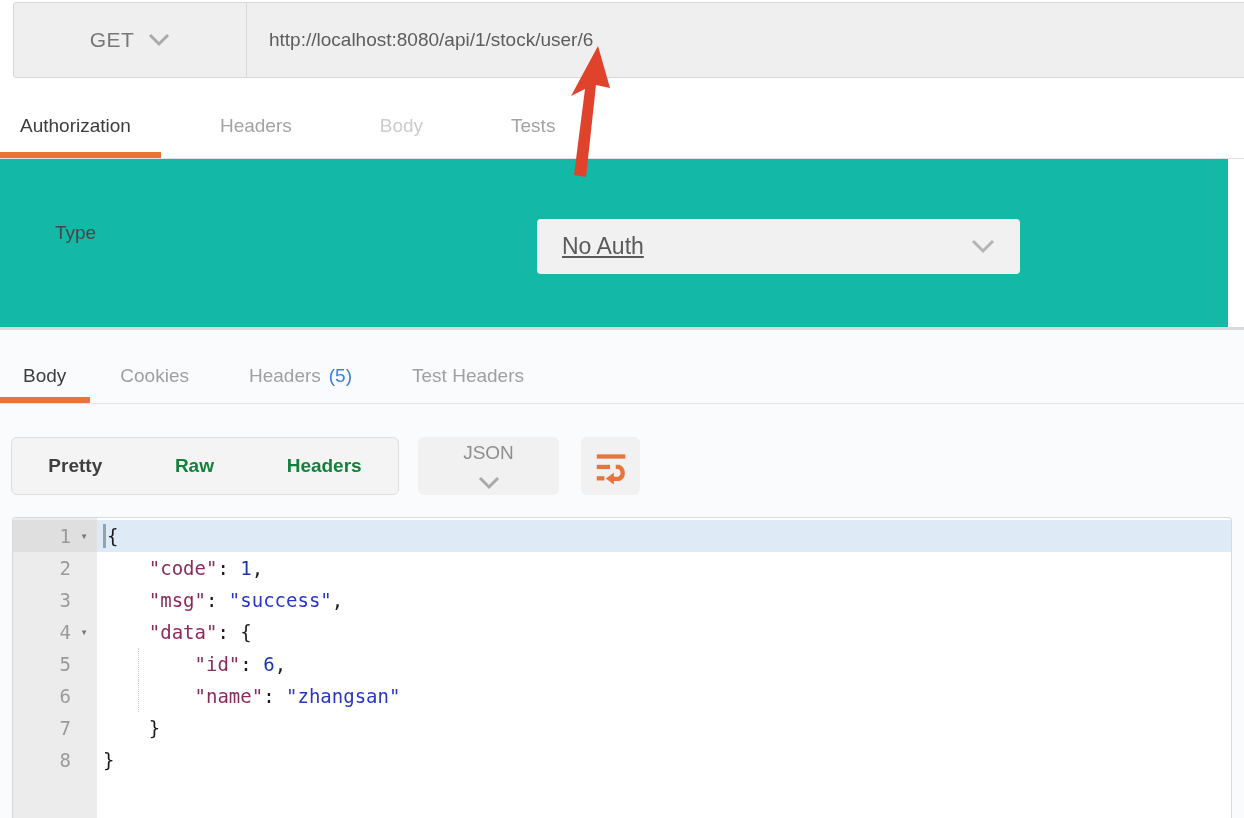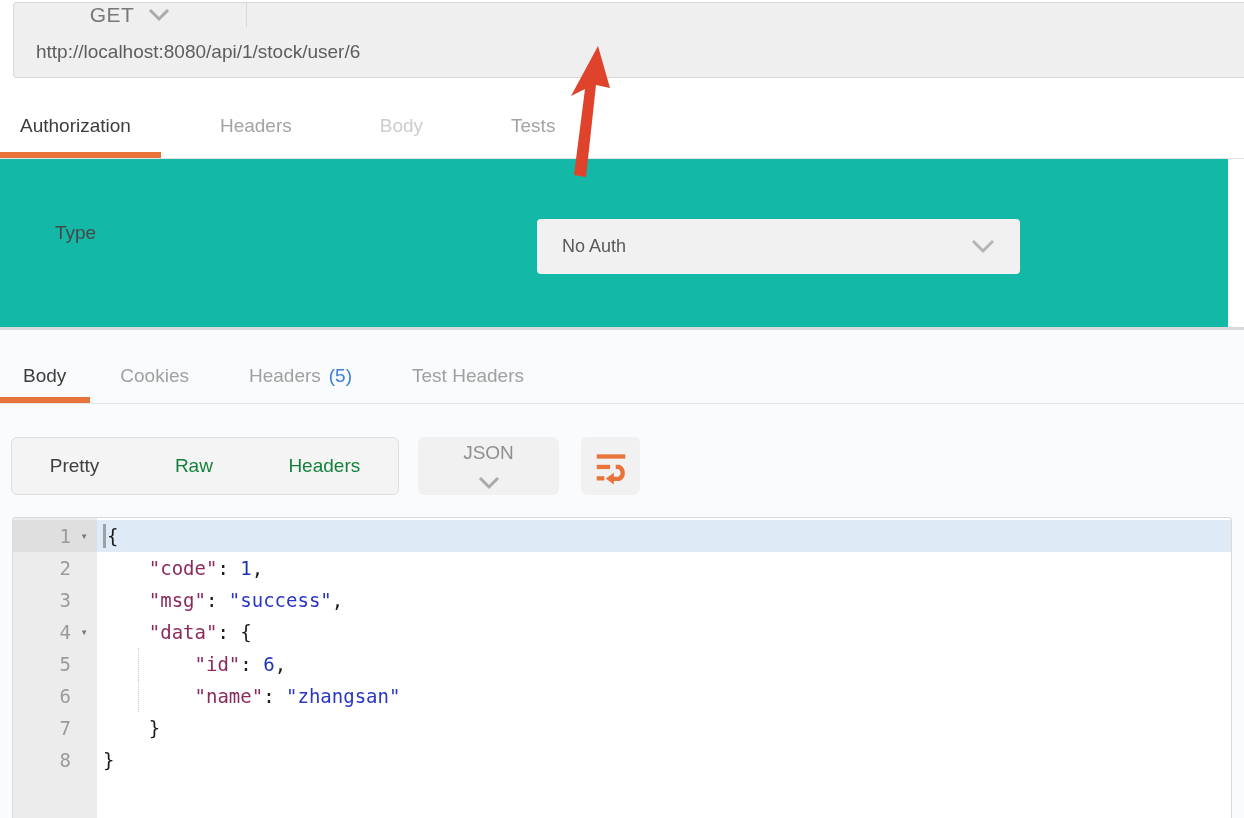--- a/index.html
+++ b/index.html
@@ -3,21 +3,21 @@
 <meta charset="utf-8">
 <style>
   * { margin:0; padding:0; box-sizing:border-box; }
   html,body { width:1244px; height:818px; background:#fff;
     font-family:"Liberation Sans", sans-serif; overflow:hidden; }
   .app { position:relative; width:1244px; height:818px; background:#fff; }
 
   
   .url-bar { position:absolute; top:2px; left:13px; right:0; height:76px;
     background:#efefef; border:1px solid #d8d8d8; border-right:none;
-    border-radius:4px 0 0 4px; display:flex; align-items:stretch;flex-direction:column; }
+    border-radius:4px 0 0 4px; display:flex; align-items:stretch; }
   .method-box { width:233px; display:flex; align-items:center; justify-content:center;
     gap:14px; border-right:1px solid #d8d8d8; cursor:pointer; }
   .method-label { font-size:21px; color:#787878; letter-spacing:.5px; }
   .url-field { flex:1; display:flex; align-items:center; padding-left:22px; }
   .url-text { font-size:19px; color:#5d5d5d; }
 
   
   .chev { display:inline-block; }
 
   
@@ -30,41 +30,41 @@
   .rtab.dimmed { color:#cccccc; }
   .rtab.active::after { content:""; position:absolute; left:0; right:0; bottom:0;
     height:6px; background:#e8743b; }
 
   
   .auth-panel { position:absolute; top:159px; left:0; right:16px; height:168px; background:#14b8a6; }
   .type-label { position:absolute; left:55px; top:63px; font-size:19px; color:#474747; }
   .auth-select { position:absolute; left:537px; top:60px; width:483px; height:55px;
     background:#f1f1f1; border-radius:4px; display:flex; align-items:center;
     padding:0 25px; cursor:pointer; }
-  .auth-select .val { flex:1; font-size:18px; color:#5a5a5a; }
+  .auth-select .val { flex:1; font-size:23px; color:#5a5a5a;text-decoration:underline; }
 
   .divider { position:absolute; top:327px; left:0; right:0; height:3px; background:#d9d9d9; }
 
   
   .response { position:absolute; top:330px; left:0; right:0; bottom:0; background:#fafbfc; }
   .resp-tabs { position:absolute; top:10px; left:0; right:0; height:64px;
     border-bottom:1px solid #e4e4e4; display:flex; align-items:center; padding-top:8px; }
   .ptab { position:relative; height:100%; display:flex; align-items:center; gap:8px;
     font-size:19px; color:#a0a0a0; cursor:pointer; padding:0 30px; }
   .ptab.first { padding-left:23px; padding-right:24px; }
   .ptab.active { color:#3d3d3d; }
   .ptab.active::after { content:""; position:absolute; left:0; right:0; bottom:0;
     height:6px; background:#e8743b; }
   .count { color:#3d7fd9; }
 
   
   .toolbar { position:absolute; top:107px; left:0; right:0; height:58px; }
   .mode-group { position:absolute; left:11px; top:0; width:388px; height:58px;
     background:#f4f4f4; border:1px solid #dedede; border-radius:6px;
-    display:flex; align-items:center; justify-content:space-around; }
+    display:flex; align-items:center; justify-content:space-around;font-weight:bold; }
   .mode { font-size:19px; color:#15803d; cursor:pointer; }
   .mode.active { color:#3f3f3f; }
   .lang-select { position:absolute; left:418px; top:0; width:141px; height:58px;
     background:#f1f1f1; border-radius:6px; display:flex; align-items:center;
     justify-content:center; gap:12px; cursor:pointer;flex-direction:column; }
   .lang-select .val { font-size:19px; color:#8f8f8f; }
   .wrap-btn { position:absolute; left:581px; top:0; width:59px; height:58px;
     background:#f1f1f1; border-radius:6px; display:flex; align-items:center;
     justify-content:center; cursor:pointer; }
 

